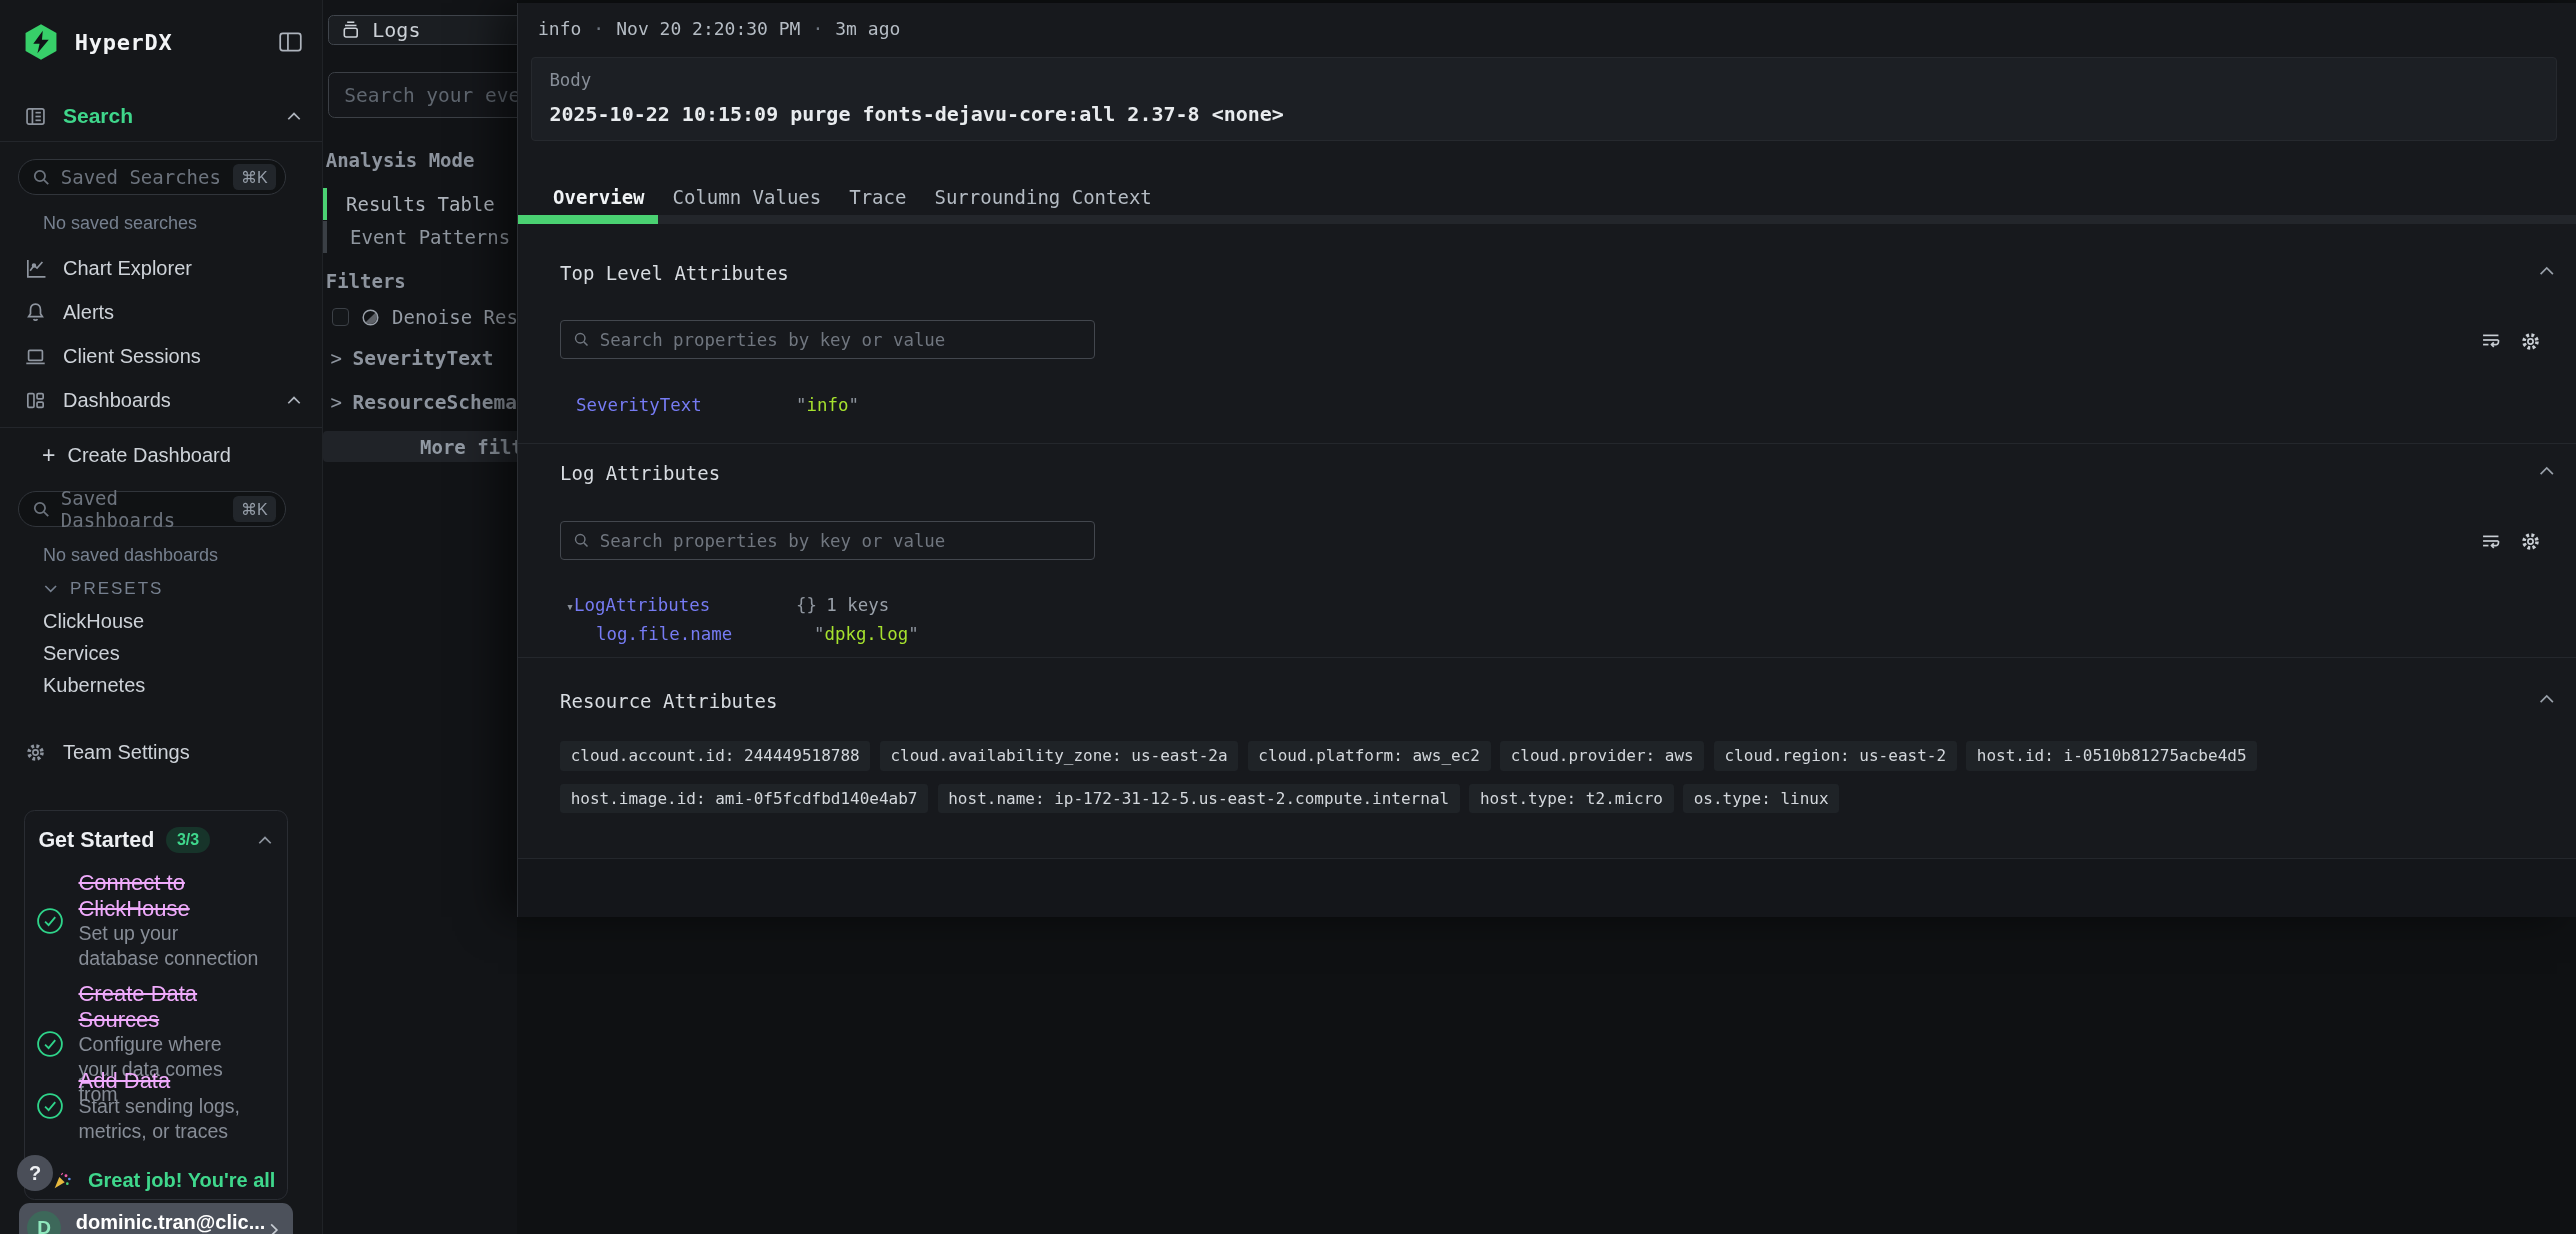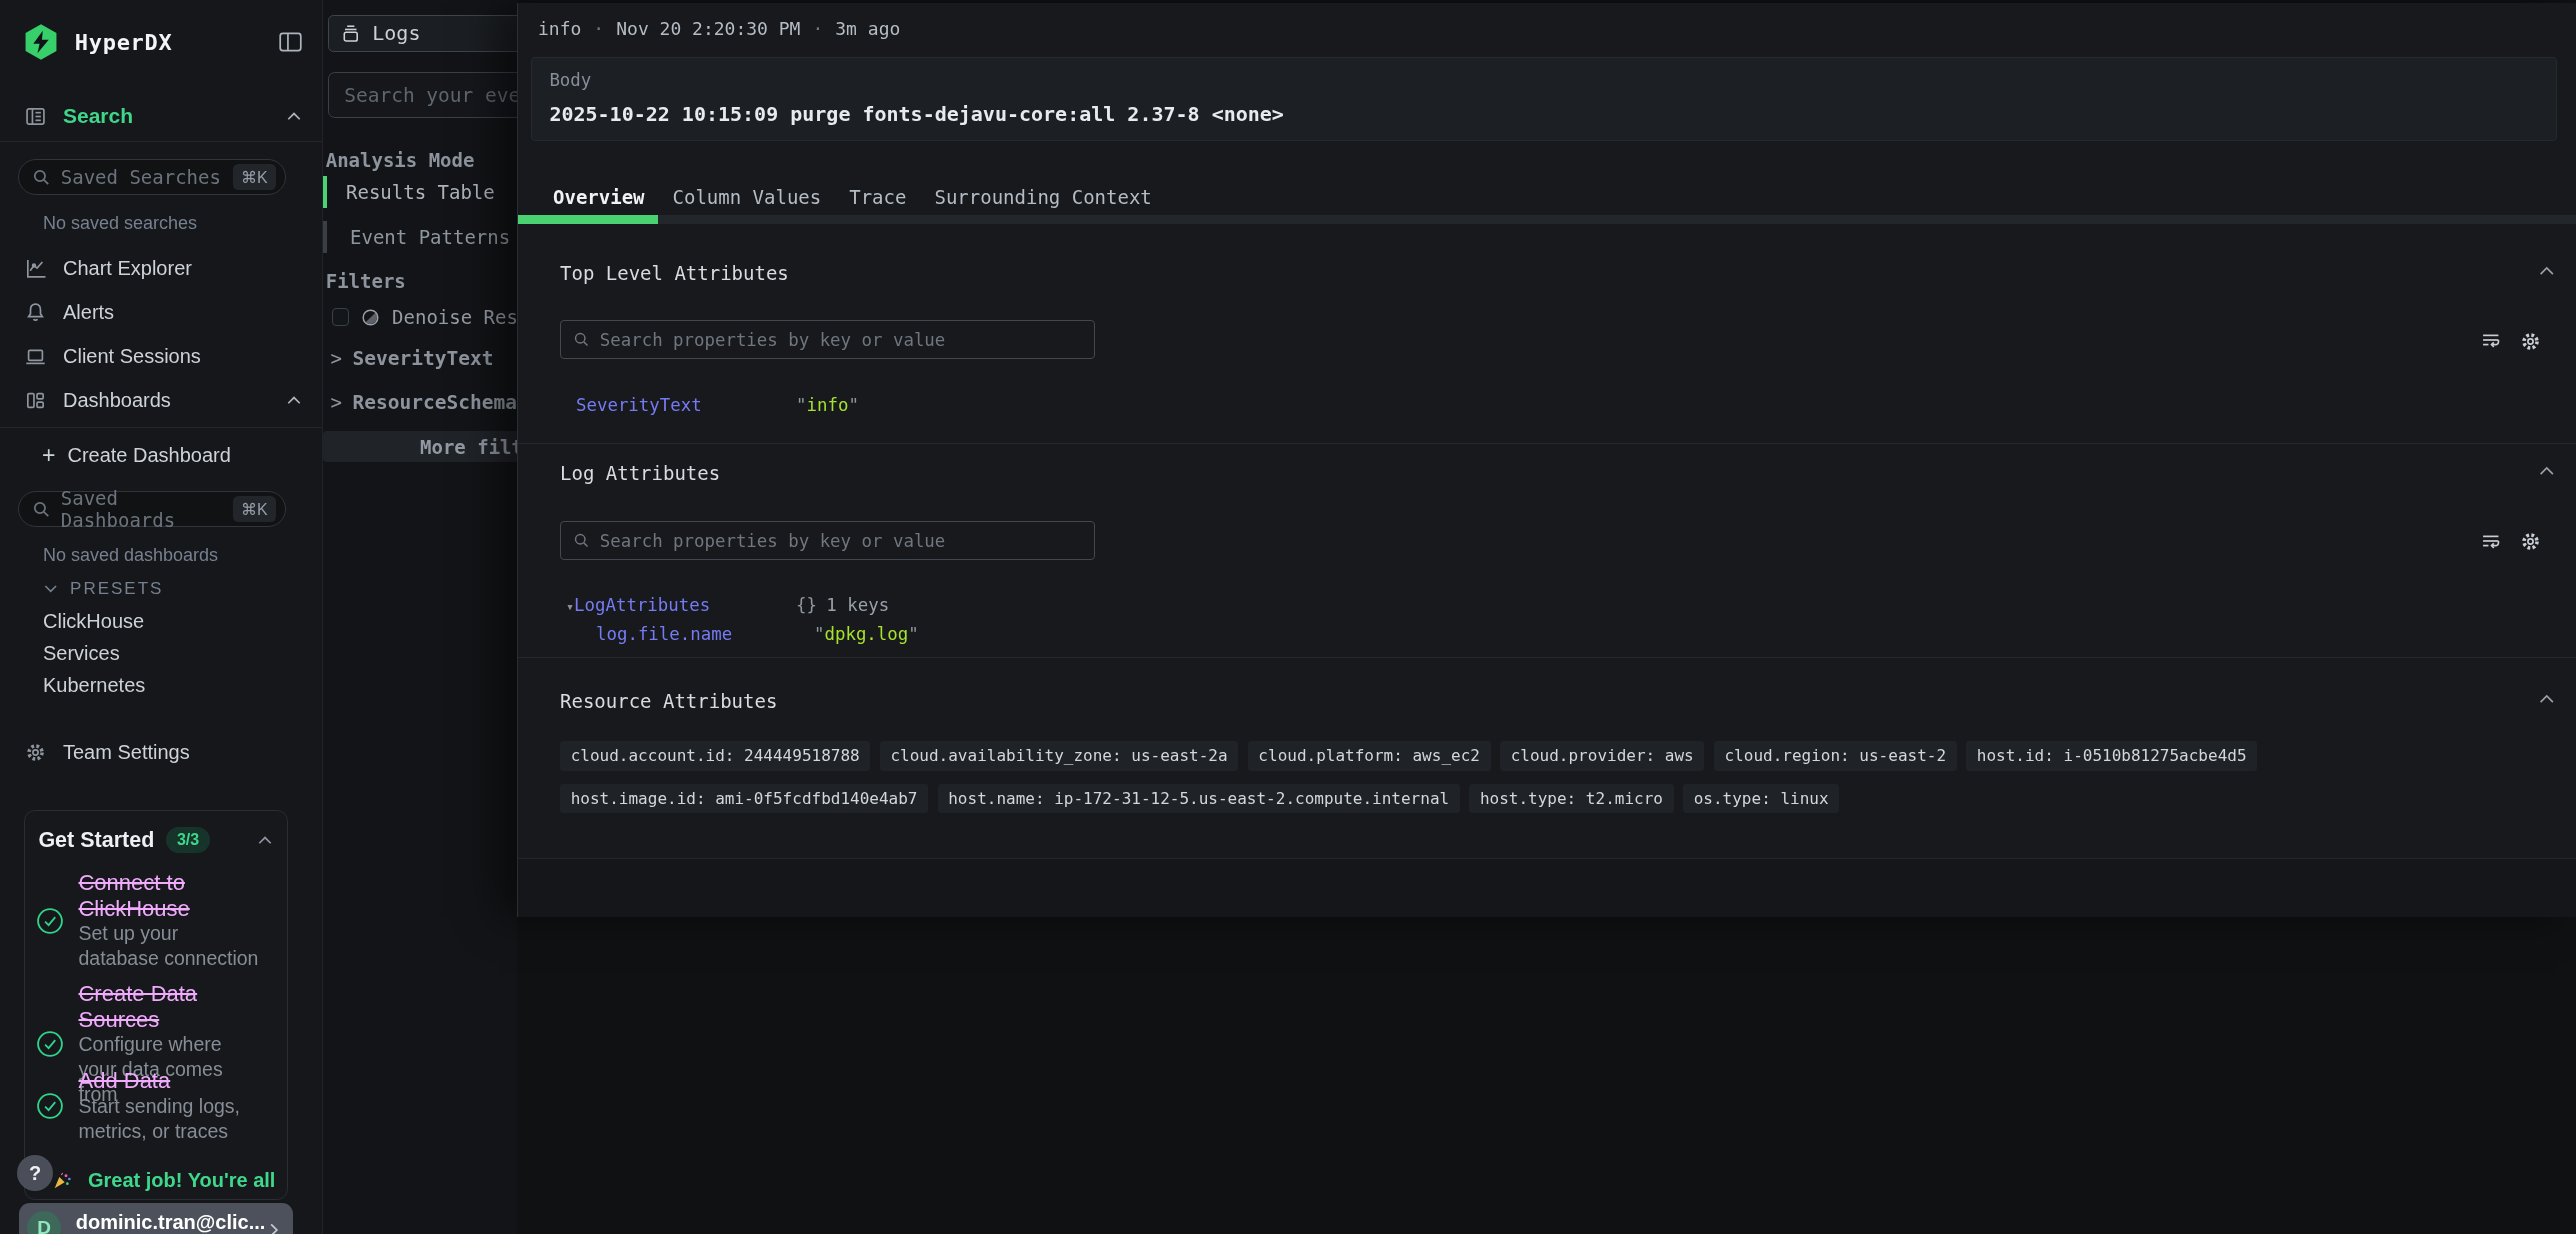--- a/index.html
+++ b/index.html
@@ -56,21 +56,21 @@
     background:#4c515b; display:flex; align-items:flex-start; padding:8px 10.7px 0 8px; cursor:pointer; z-index:6; }
   .avatar { width:34px; height:34px; border-radius:50%; background:#3d685a; color:#8fe8bd;
     font-weight:bold; font-size:19px; display:flex; align-items:center; justify-content:center; flex:0 0 auto; }
   .user-names { margin-left:14.8px; overflow:hidden; }
   .user-name { color:#ffffff; font-weight:bold; font-size:20px; white-space:nowrap; }
   .user-chev { margin-left:auto; margin-top:9.4px; display:flex; }
 
   
   .filter-panel { position:absolute; left:323px; top:0; width:194px; height:1234px;
     background:#121417; overflow:hidden; }
-  .source-box { position:absolute; left:5.4px; top:14.8px; width:208px; height:37px;
+  .source-box { position:absolute; left:5.4px; top:14.8px; width:208px; height:30px;
     border:1.3px solid #40454c; border-radius:5.4px; background:#1b1e22;
     display:flex; align-items:center; gap:10.7px; padding:0 10.7px; cursor:pointer; }
   .source-box .lbl { font-family:"DejaVu Sans Mono", monospace; color:#ccd1d7; font-size:20px; }
   .event-search { position:absolute; left:5.4px; top:72px; width:215px; height:46px;
     border:1.3px solid #3c4046; border-radius:6.7px; background:#15171b;
     display:flex; align-items:center; padding:0 14.8px; }
   .event-search input { width:100%; background:transparent; border:none; outline:none;
     font-family:"DejaVu Sans Mono", monospace; font-size:19.5px; color:#c6ccd3; }
   .event-search input::placeholder { color:#5f666f; }
   .fp-label { position:absolute; left:2.7px; font-family:"DejaVu Sans Mono", monospace;
@@ -380,21 +380,21 @@
     </span>
     <span class="lbl">Logs</span>
   </div>
 
   <div class="event-search">
     <input type="text" placeholder="Search your event" style="">
   </div>
 
   <div class="fp-label" style="top:149px;">Analysis Mode</div>
 
-  <div class="mode-row active" style="top:176px;padding-left:19px;">
+  <div class="mode-row active" style="top:188px;padding-left:19px;">
     <span>Results Table</span>
   </div>
   <div class="mode-row" style="top:221px;">
     <span>Event Patterns</span>
   </div>
 
   <div class="fp-label" style="top:270px;">Filters</div>
 
   <div class="denoise-row">
     <span class="checkbox"></span>

